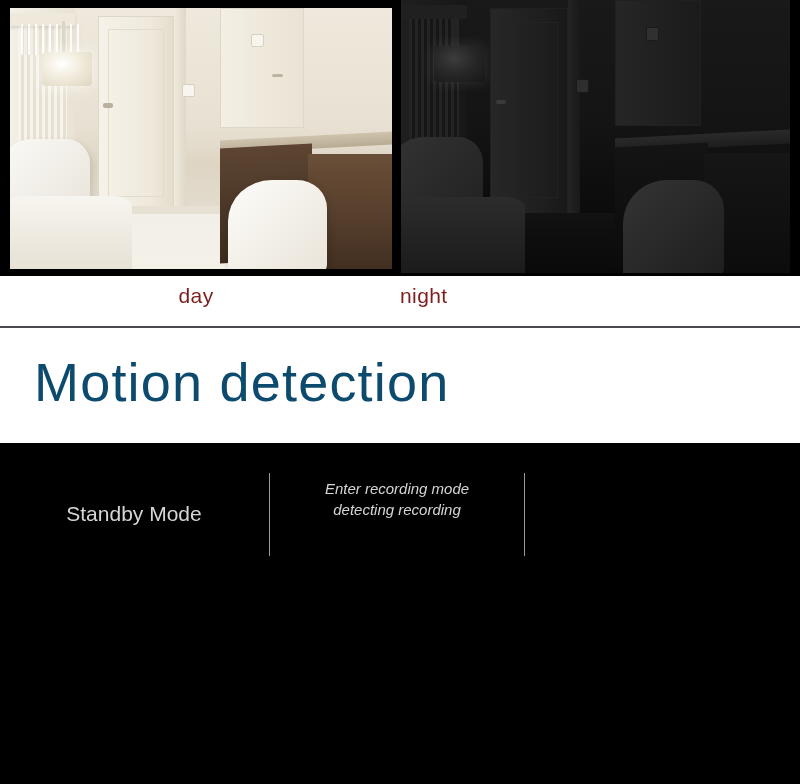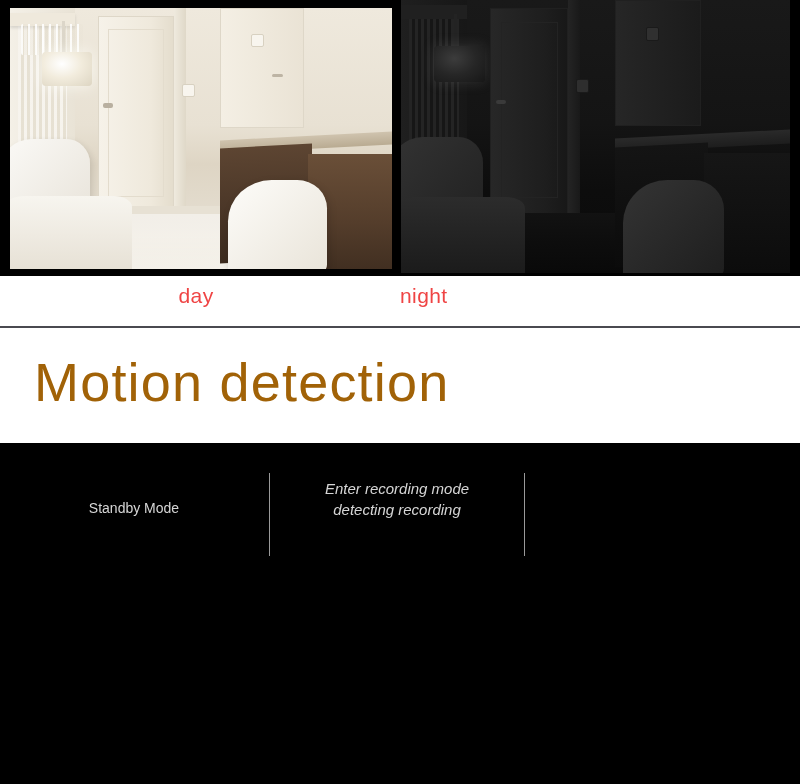--- a/index.html
+++ b/index.html
@@ -262,21 +262,21 @@
   .label-band {
     position: absolute;
     left: 0; top: 276px;
     width: 800px; height: 51px;
     background: #ffffff;
   }
   .label-band .lbl {
     position: absolute;
     top: 8px;
     font-size: 21px;
-    color: #ef4444;
+    color: #7f1d1d;
     font-weight: 400;
     letter-spacing: .4px;
   }
   .lbl-day   { left: 0;     width: 392px; text-align: center; }
   .lbl-night { left: 400px; width: 400px; text-align: left; }
 
   .hrule {
     position: absolute;
     left: 0; top: 326px;
     width: 800px; height: 2px;
@@ -288,21 +288,21 @@
     position: absolute;
     left: 0; top: 328px;
     width: 800px; height: 115px;
     background: #ffffff;
   }
   .title-text {
     position: absolute;
     left: 34px; top: 23px;
     font-size: 54px;
     font-weight: 300;
-    color: #a16207;
+    color: #0c4a6e;
     letter-spacing: 1.2px;
     white-space: nowrap;
   }
 
   
   .motion-section {
     position: absolute;
     left: 0; top: 443px;
     width: 800px; height: 341px;
     background: #000000;
@@ -310,21 +310,21 @@
 
   .cap {
     position: absolute;
     color: #d6d6d6;
     text-align: center;
     line-height: 1.42;
     font-weight: 400;
   }
   .cap-1 {
     left: 0; top: 56px; width: 268px;
-    font-size: 14px;
+    font-size: 21px;
   }
   .cap-2 {
     left: 270px; top: 35px; width: 254px;
     font-size: 15px;
     font-style: italic;
   }
   .cap-3 {
     left: 526px; top: 34px; width: 274px;
     font-size: 15px;
   }

